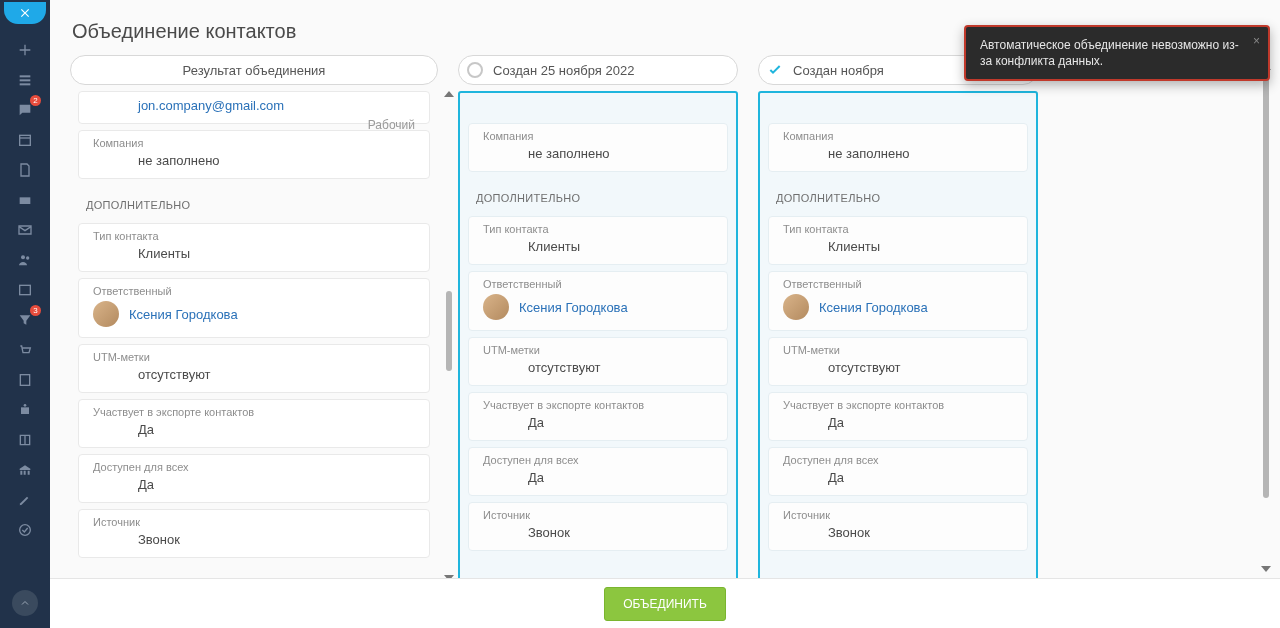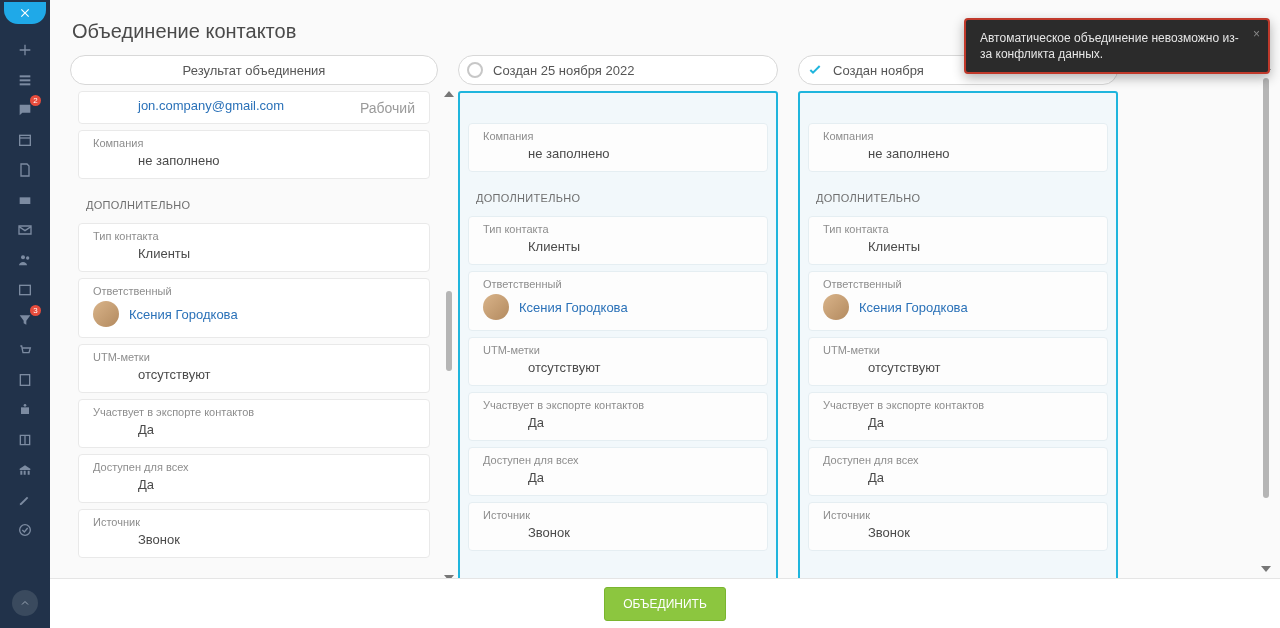--- a/index.html
+++ b/index.html
@@ -18,21 +18,21 @@
   
   .main { position: absolute; left: 50px; top: 0; right: 0; height: 628px; background: #fafafa; }
 
   
   .page-title { font-size: 20px; color: #4a4a4a; font-weight: 400; padding: 20px 0 12px 22px; }
 
   
   .columns { display: flex; gap: 20px; padding: 0 20px; height: 526px; }
   .column { display: flex; flex-direction: column; }
   .col-result { width: 368px; }
-  .col-src { width: 320px; border-radius: 26px; }
+  .col-src { width: 280px; border-radius: 26px; }
 
   
   .col-head { height: 30px; display: flex; align-items: center; border: 1px solid #d8d8d8; border-radius: 16px; padding: 0 14px; font-size: 13px; color: #555; background: #fff; position: relative; }
   .col-result .col-head { justify-content: center; font-weight: 500; }
   .col-src .col-head { padding-left: 34px; }
   .col-head .check { position: absolute; left: 8px; width: 16px; height: 16px; border-radius: 50%; border: 2px solid #c7c7c7; }
   .col-head.checked .check { border: none; }
   .col-head.checked .check svg { width: 16px; height: 16px; }
 
   
@@ -41,21 +41,21 @@
   .col-src .col-body { border: 2px solid #1fb5dd; }
   .col-result .col-body { background: #fafafa; }
   .col-src .col-body { background: #f2f8fb; }
 
   
   .field { padding: 6px 14px 10px; background: #fff; margin: 6px 8px; border: 1px solid #e9e9e9; border-radius: 4px; }
   .col-src .field { background: #fdfdfd; border-color: #e5eef2; }
   .field-label { font-size: 11px; color: #8d8d8d; margin-bottom: 4px; }
   .field-value { font-size: 13px; color: #4a4a4a; padding-left: 45px; }
   .field-value.link { color: #2a71b8; }
-  .field-badge { float: right; font-size: 14px; color: #9a9a9a; margin-top: 2px; text-align: center; }
+  .field-badge { float: right; font-size: 12px; color: #9a9a9a; margin-top: 20px; text-align: center; }
 
   .section-head { font-size: 11px; color: #6f6f6f; padding: 14px 16px 6px; text-transform: uppercase; letter-spacing: 0.3px; }
 
   .manager-box { display: flex; align-items: center; gap: 10px; }
   .avatar { width: 26px; height: 26px; border-radius: 50%; background: linear-gradient(135deg,#d9b48a,#b38a5f); display:inline-block; }
   .manager-name { color: #2a71b8; font-size: 13px; text-align: center; }
 
   
   .top-frag { margin: 0 8px 4px; padding: 6px 14px 10px; background:#fff; border:1px solid #e9e9e9; border-radius:4px; }
 
@@ -68,21 +68,21 @@
   .scroll-thumb { width:6px; background:#b5b5b5; border-radius:3px; position:absolute; }
   .right-side-scroll { position: absolute; right: 8px; top: 64px; bottom: 56px; width: 12px; }
 
   
   .footer { position: absolute; left: 0; right: 0; bottom: 0; height: 50px; background: #fff; border-top: 1px solid #e5e5e5; display: flex; align-items: center; justify-content: center; gap: 0; }
   .btn { height: 34px; padding: 0 18px; font-size: 12px; border-radius: 3px; border: 1px solid #d6d6d6; background:#fff; color:#555; cursor:pointer; display:flex; align-items:center; }
   .btn-primary { background: #8cc63f; border-color: #7ab52f; color: #fff; }
   .btn-text { border: none; background: transparent; color: #555; }
 
   
-  .toast { position: absolute; right: 10px; top: 18px; width: 306px; background: #2b2b2b; color: #e6e6e6; font-size: 12px; line-height: 16px; padding: 10px 26px 10px 14px; border-radius: 4px; border: 2px solid #c0392b; box-shadow: 0 4px 12px rgba(0,0,0,.3); }
+  .toast { position: absolute; right: 10px; top: 25px; width: 306px; background: #2b2b2b; color: #e6e6e6; font-size: 12px; line-height: 16px; padding: 10px 26px 10px 14px; border-radius: 4px; border: 2px solid #c0392b; box-shadow: 0 4px 12px rgba(0,0,0,.3); }
   .toast-close { position: absolute; right: 8px; top: 6px; color: #888; font-size: 12px; cursor: pointer; }
 
   
   .chrome { position:absolute; left:0; top:0; right:0; height:10px; background:#dedede; }
 </style>
 </head>
 <body>
 
 <div class="chrome"></div>
 

